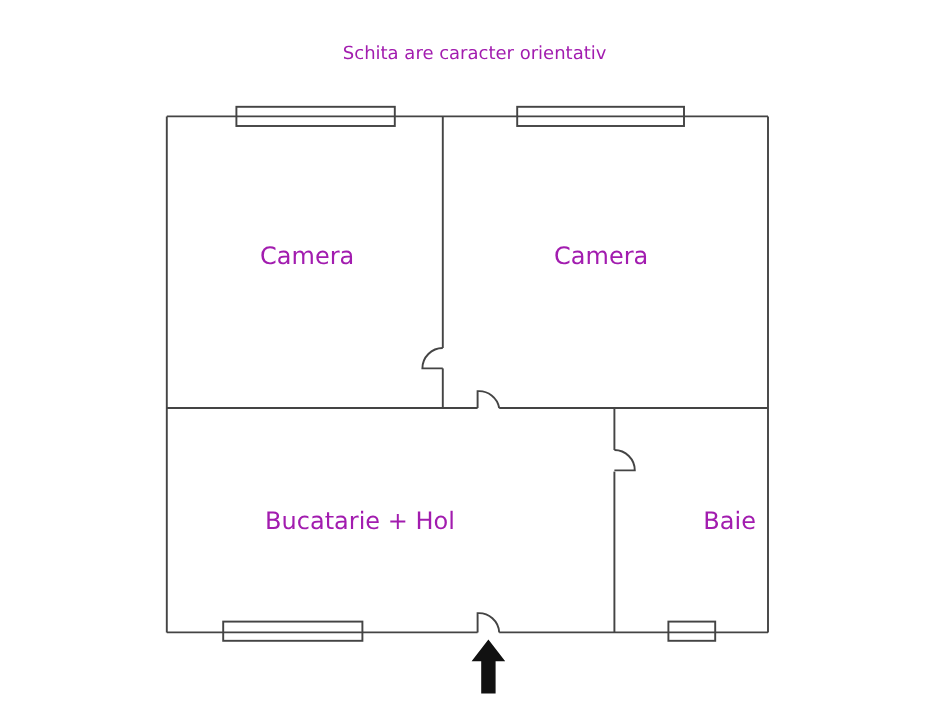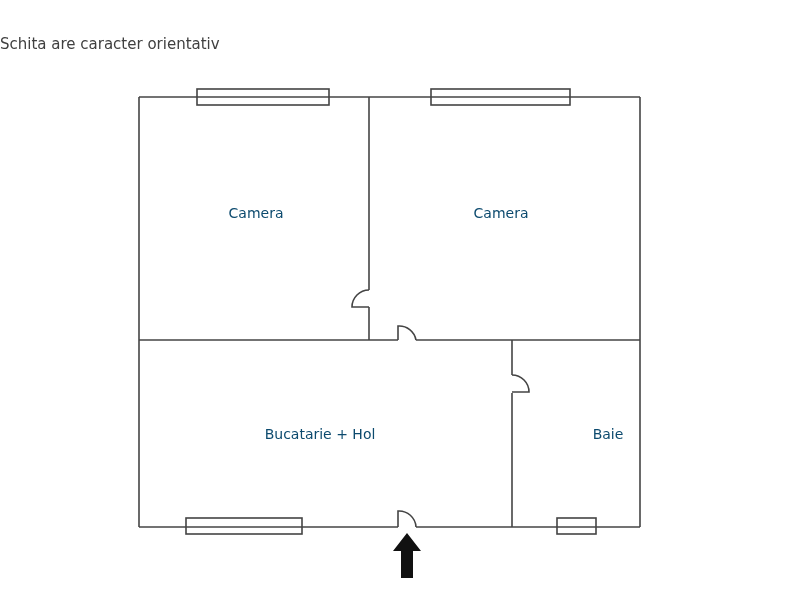--- a/index.html
+++ b/index.html
@@ -1,19 +1,19 @@
 <!DOCTYPE html>
 <html><head>
 <meta charset="utf-8">
 <style>
   html, body { margin:0; padding:0; background:#ffffff; }
   body { width:791px; height:592px; position:relative; overflow:hidden; font-family:"DejaVu Sans", sans-serif; }
-  .title { position:absolute; left:0; width:791px; top:35px; font-size:15px; color:#404040; }
+  .title { position:absolute; left:0; width:791px; top:35px; text-align:center; font-size:15px; color:#a21caf; }
   svg { position:absolute; left:0; top:0; }
-  .lbl { position:absolute; font-size:14px; color:#0c4a6e; transform:translate(-50%,-50%); white-space:nowrap; }
+  .lbl { position:absolute; font-size:20px; color:#a21caf; transform:translate(-50%,-50%); white-space:nowrap; }
 </style>
 </head>
 <body>
 
 <div class="title">Schita are caracter orientativ</div>
 
 <svg width="791" height="592">
   <g fill="none" stroke="#444" stroke-width="1.6">
 
     <line x1="139" y1="97" x2="640" y2="97"></line>
@@ -51,14 +51,14 @@
     <line x1="431" y1="97" x2="570" y2="97"></line>
     <line x1="186" y1="527" x2="302" y2="527"></line>
     <line x1="557" y1="527" x2="596" y2="527"></line>
   </g>
 
   <path d="M407,533 L421,551 L413,551 L413,578 L401,578 L401,551 L393,551 Z" fill="#111"></path>
 </svg>
 
 <div class="lbl" style="left:256px;top:213px">Camera</div>
 <div class="lbl" style="left:501px;top:213px">Camera</div>
-<div class="lbl" style="left:320px;top:434px">Bucatarie + Hol</div>
+<div class="lbl" style="left:300px;top:434px">Bucatarie + Hol</div>
 <div class="lbl" style="left:608px;top:434px">Baie</div>
 
 </body></html>

